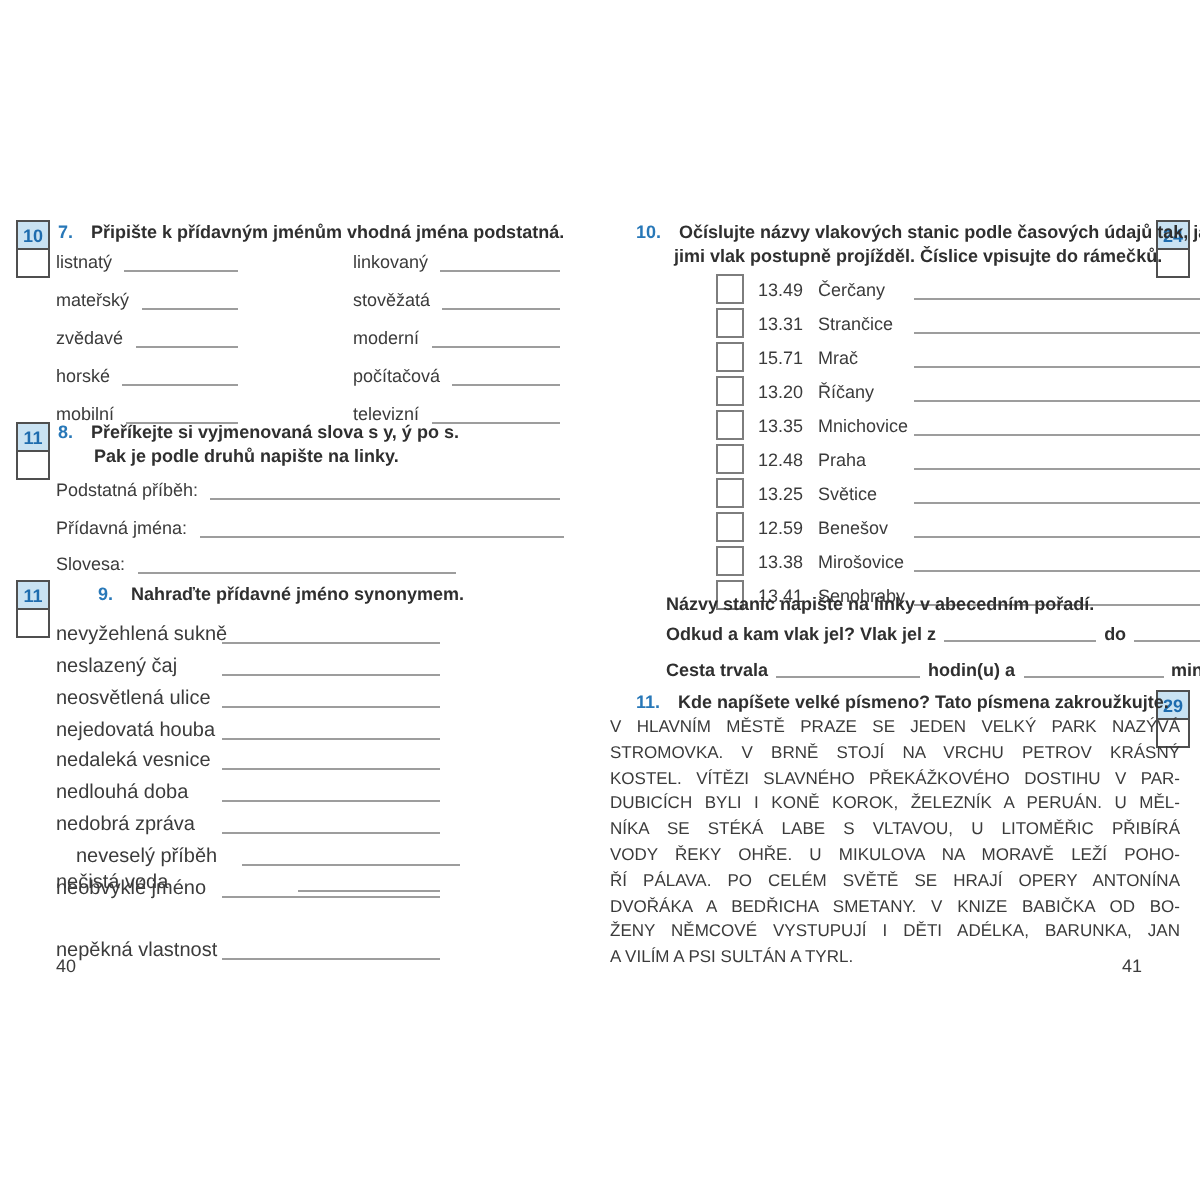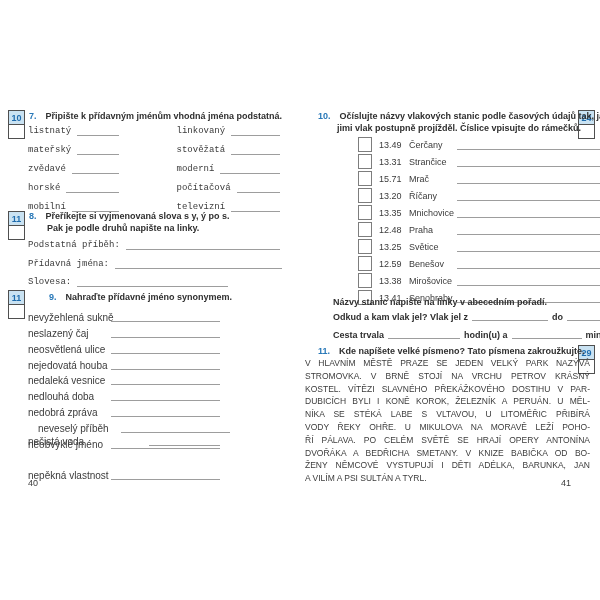--- a/index.html
+++ b/index.html
@@ -22,21 +22,21 @@
   .ex-num{color:#2878b8;margin-right:9px;font-weight:bold;}
   
   .blank{
     display:inline-block;flex:1 1 auto;border-bottom:1px solid #9d9d9d;
     height:9px;margin-left:6px;
   }
   
   .r7{position:absolute;left:28px;width:252px;display:flex;font-size:9px;height:12px;}
   .r7 .ca{display:flex;width:112px;}
   .r7 .cb{display:flex;width:128px;margin-left:16px;padding-left:42px;}
-  .word{white-space:nowrap;font-family:Liberation Mono, monospace;}
+  .word{white-space:nowrap;}
   
   .r8{position:absolute;left:28px;display:flex;font-size:9px;height:12px;}
   
   .r9{position:absolute;left:28px;width:192px;display:flex;font-size:10px;height:12px;}
   .r9 .w9{width:77px;flex:0 0 auto;white-space:nowrap;}
   
   .r10{position:absolute;left:326px;width:247px;display:flex;align-items:center;font-size:9px;height:15px;padding-left:32px;}
   .obox{width:12px;height:13px;border:1px solid #7d7d7d;background:#fff;flex:0 0 auto;margin-right:7px;}
   .time{width:30px;flex:0 0 auto;}
   .sname{width:42px;flex:0 0 auto;white-space:nowrap;}

